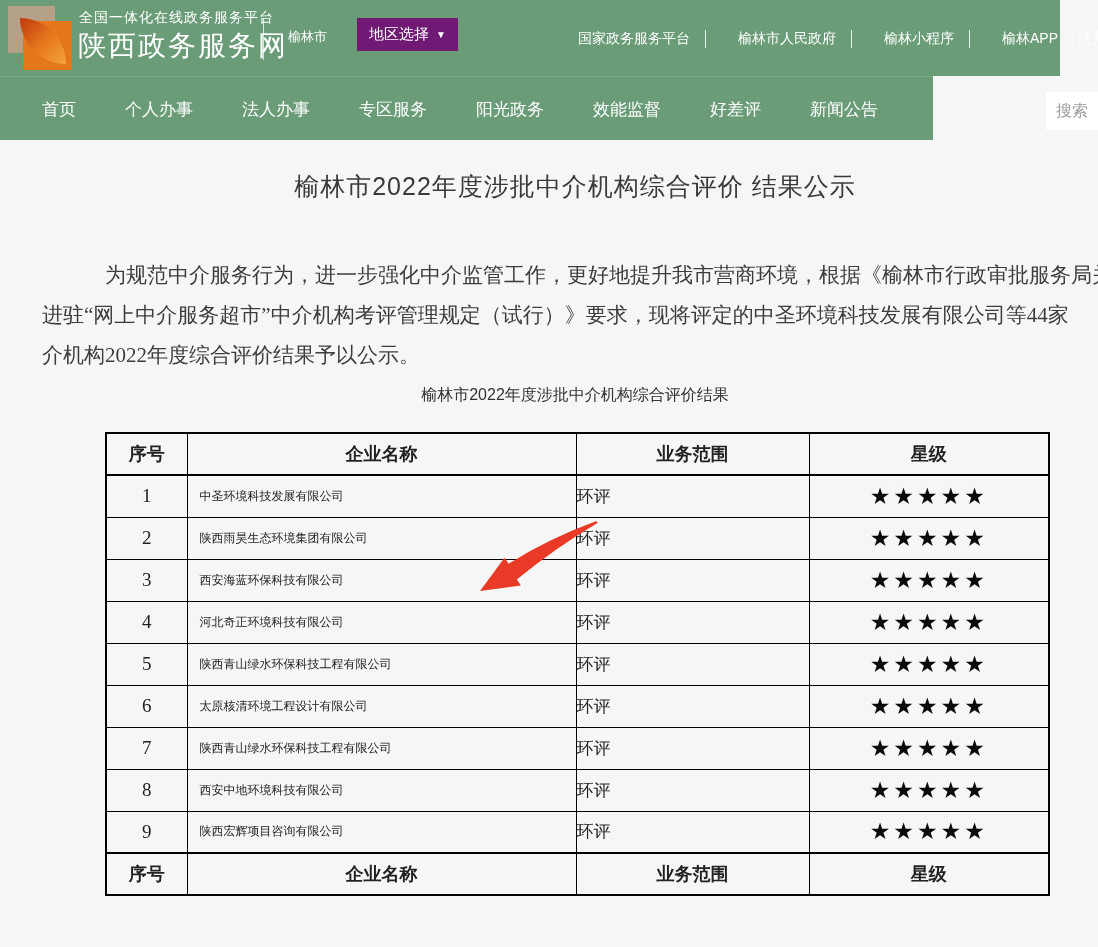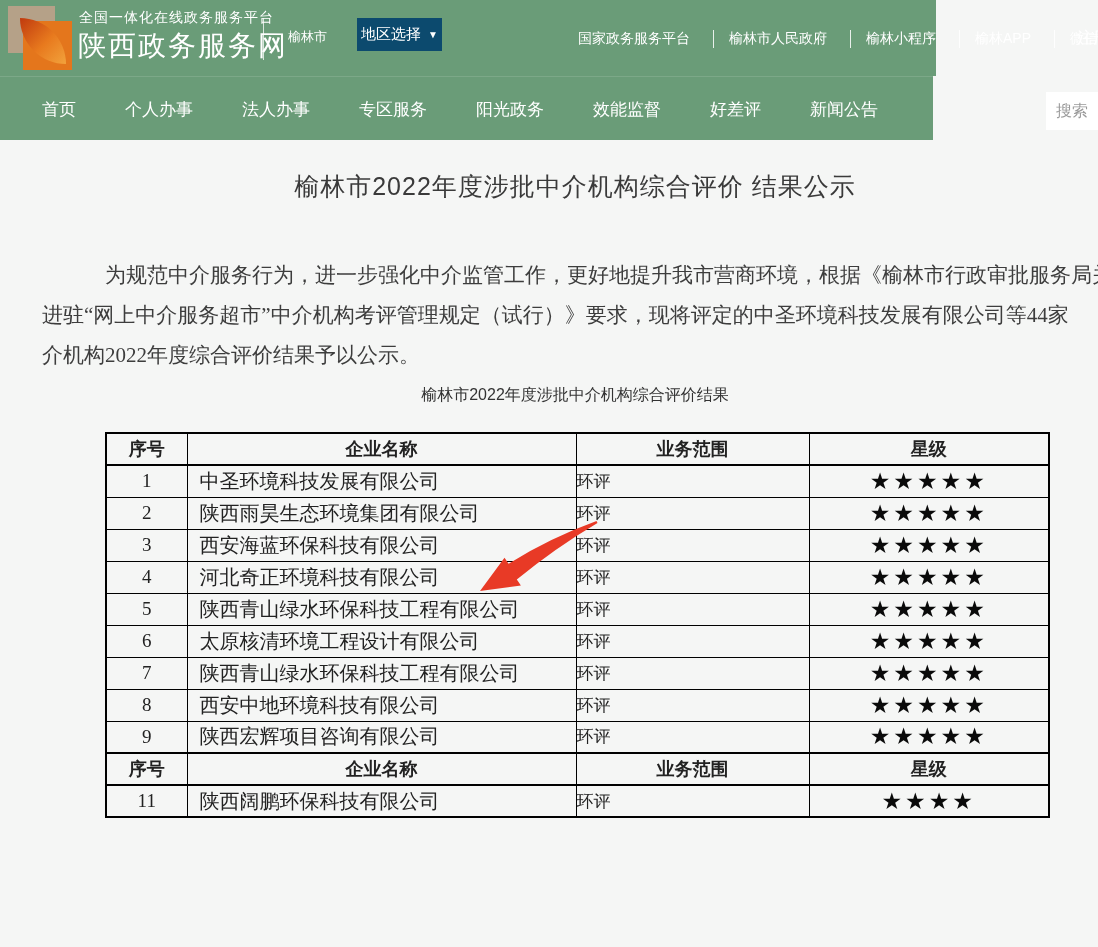--- a/index.html
+++ b/index.html
@@ -1,38 +1,38 @@
 <!DOCTYPE html>
 <html><head>
 <meta charset="utf-8">
 <style>
   * { margin:0; padding:0; box-sizing:border-box; }
   html,body { width:1098px; height:947px; overflow:hidden; background:#f5f6f5;
               font-family:"Liberation Sans", sans-serif; }
   .page { position:relative; width:1098px; height:947px; overflow:hidden; }
 
   
-  .topbar { position:absolute; left:0; top:0; width:936px; height:76px; background:#6a9c78; }
+  .topbar { position:absolute; left:0; top:0; width:1060px; height:76px; background:#6a9c78; }
   .logo { position:absolute; left:8px; top:6px; width:64px; height:64px; }
   .logo .sq-tan { position:absolute; left:0; top:0; width:47px; height:47px; background:#b5a188; }
   .logo .sq-orange { position:absolute; left:15px; top:15px; width:49px; height:49px; background:#e4761c; }
   .logo .leaf { position:absolute; left:12px; top:12px; width:46px; height:46px;
                 background:linear-gradient(135deg,#c03a0e 0%,#e87a1e 55%,#f2a23c 100%);
                 border-radius:0 100% 0 100%; }
   .platform-label { position:absolute; left:79px; top:9px; color:#fff; font-size:14px; letter-spacing:1px; }
   .site-name { position:absolute; left:78px; top:27px; color:#fff; font-size:28px; letter-spacing:2px; }
   .hdr-divider { position:absolute; left:263px; top:18px; width:1px; height:42px; background:rgba(255,255,255,.75); }
   .city-label { position:absolute; left:288px; top:28px; color:#fff; font-size:13px; }
-  .region-btn { position:absolute; left:357px; top:18px; height:33px; padding:0 4px;
-                background:#0c4a6e; color:#fff; font-size:15px; border:none; cursor:pointer;
+  .region-btn { position:absolute; left:357px; top:18px; height:33px; padding:0 12px;
+                background:#701a75; color:#fff; font-size:15px; border:none; cursor:pointer;
                 display:flex; align-items:center; gap:7px; }
   .region-btn .caret { font-size:10px; line-height:1; }
   .hdr-links { position:absolute; left:578px; top:30px; display:flex; align-items:center; color:#fff; font-size:14px; white-space:nowrap; }
   .hdr-links a { color:#fff; text-decoration:none; }
-  .hdr-links a + a { border-left:1px solid rgba(255,255,255,.85); padding-left:15px; margin-left:23px; }
+  .hdr-links a + a { border-left:1px solid rgba(255,255,255,.85); padding-left:32px; margin-left:15px; }
   .register-link { position:absolute; left:1077px; top:28px; color:#fff; font-size:16px; text-decoration:none; white-space:nowrap; }
 
   
   .navbar { position:absolute; left:0; top:76px; width:933px; height:64px; background:#6a9c78;
             border-top:1px solid rgba(255,255,255,.12); }
   .nav-menu { position:absolute; left:42px; top:0; height:64px; display:flex; align-items:center; gap:49px; }
   .nav-item { color:#fff; font-size:17px; text-decoration:none; white-space:nowrap; }
   .search-box { position:absolute; left:1046px; top:15px; width:120px; height:38px; background:#fff;
                 border:none; outline:none; padding:0 10px; font-size:16px; color:#888;
                 font-family:"Liberation Sans", sans-serif; }
@@ -46,27 +46,27 @@
                font-family:"Liberation Serif", serif; font-size:21px; color:#3d3d3d; }
   .paragraph .pline { white-space:nowrap; line-height:40px; }
   .paragraph .pline.indent { text-indent:63px; }
   .table-caption { position:absolute; left:0; top:245px; width:1150px; text-align:center;
                    font-size:16px; color:#333; }
 
   
   .results-table { position:absolute; left:105px; top:292px; width:943px;
                    border-collapse:collapse; table-layout:fixed;
                    border:2px solid #000; }
-  .results-table th, .results-table td { border:1px solid #000; height:32px; padding:0;
+  .results-table th, .results-table td { border:1px solid #000; height:42px; padding:0;
                    vertical-align:middle; color:#222; }
   .results-table th { font-size:18px; font-weight:bold; text-align:center;
                       font-family:"Liberation Sans", sans-serif; }
   .results-table td.c-no { text-align:center; font-family:"Liberation Serif", serif; font-size:19px; }
   .results-table td.c-name { text-align:left; padding-left:12px; font-family:Liberation Sans, sans-serif;
-                             font-size:20px; white-space:nowrap; overflow:hidden; }
+                             font-size:12px; white-space:nowrap; overflow:hidden; }
   .results-table td.c-scope { font-family:"Liberation Serif", serif; font-size:17px; }
   .results-table td.c-stars { text-align:center; font-size:23px; color:#0a0a0a; letter-spacing:3px;
                               font-family:"DejaVu Sans", sans-serif; line-height:1; }
   .results-table tr.header-row th { border-top-width:2px; border-bottom-width:2px; }
 
   
   .arrow-annotation { position:absolute; left:455px; top:518px; width:150px; height:90px; pointer-events:none; }
 </style>
 </head>
 <body>
@@ -186,26 +186,20 @@
             <td class="c-name">陕西宏辉项目咨询有限公司</td>
             <td class="c-scope">环评</td>
             <td class="c-stars">★★★★★</td>
           </tr>
           <tr class="header-row">
             <th>序号</th>
             <th>企业名称</th>
             <th>业务范围</th>
             <th>星级</th>
           </tr>
-          <tr>
-            <td class="c-no">11</td>
-            <td class="c-name">陕西阔鹏环保科技有限公司</td>
-            <td class="c-scope">环评</td>
-            <td class="c-stars">★★★★</td>
-          </tr>
         </tbody>
     </table>
   </div>
 
   <svg class="arrow-annotation" viewBox="0 0 150 90">
     <path d="M141.5,3.1 Q 95,20 53.6,45.7 L 49.5,39.8 L 25,73 L 65.9,67.4 L 61.8,61.5 Q 100,30 142.5,4.9 Z" fill="#e83a26"></path>
   </svg>
 
 </div>
 

